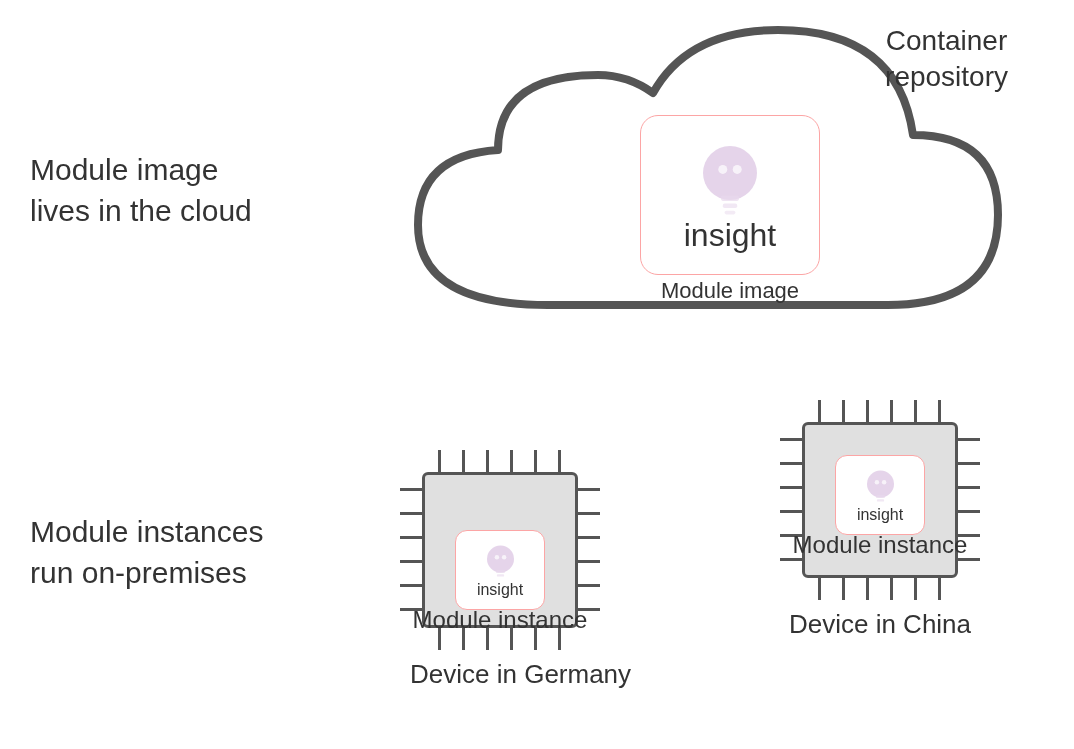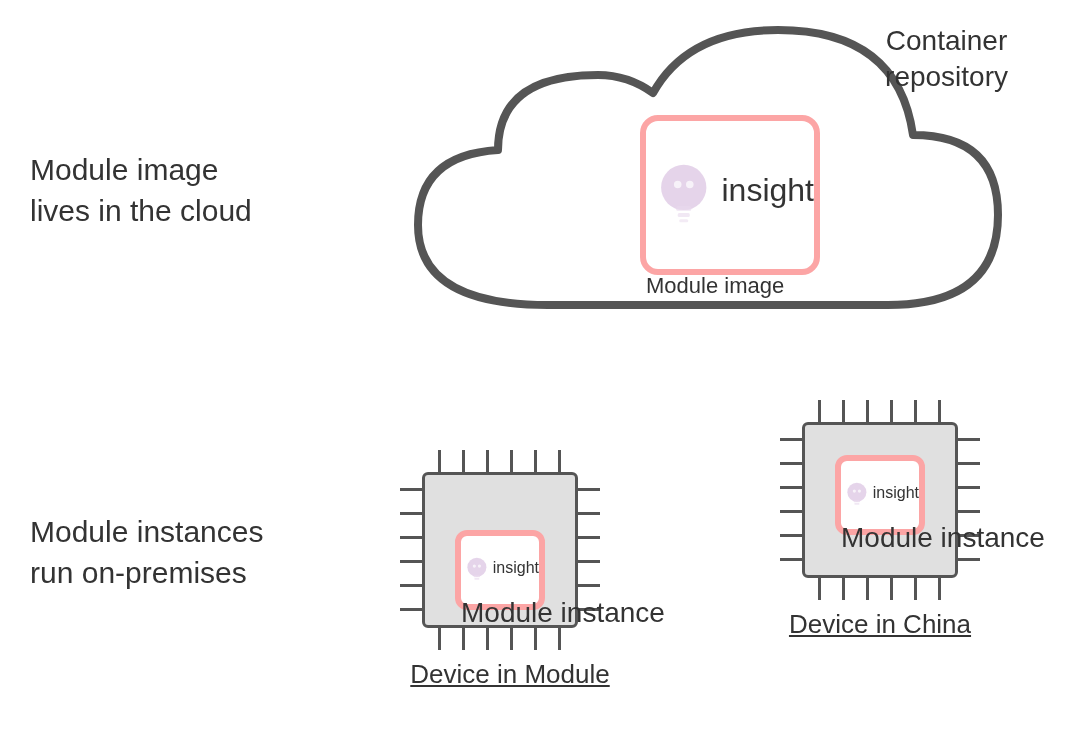--- a/index.html
+++ b/index.html
@@ -42,26 +42,26 @@
       position: absolute;
       top: 10px;
       left: 0;
       width: 620px;
       height: 330px;
     }
 
     .module-card {
       position: absolute;
       background: #ffffff;
-      border: 6px solid #fca5a5;
+      border: 1px solid #fca5a5;
       border-radius: 18px;
       display: flex;
-      flex-direction: row;
+      flex-direction: column;
       align-items: center;
-      justify-content: flex-start;
+      justify-content: center;
     }
     .module-card.large {
       top: 115px;
       left: 640px;
       width: 180px;
       height: 160px;
     }
     .module-card.small {
       width: 90px;
       height: 80px;
@@ -78,21 +78,21 @@
     }
     .card-sublabel {
       position: absolute;
       bottom: -30px;
       font-size: 22px;
       color: #333;
       white-space: nowrap;
       font-weight: 300;
     }
     .small .card-label { font-size: 16px; margin-top: -5px; }
-    .small .card-sublabel { font-size: 28px; bottom: -25px; }
+    .small .card-sublabel { font-size: 24px; bottom: -25px; }
 
     .chip-container {
       position: absolute;
     }
     .chip-1 { top: 450px; left: 400px; }
     .chip-2 { top: 400px; left: 780px; }
     .chip {
       position: relative;
       width: 200px;
       height: 200px;
@@ -121,21 +121,20 @@
 
     .chip-caption {
       position: absolute;
       bottom: -40px;
       width: 100%;
       text-align: center;
       font-size: 26px;
       color: #333;
       font-weight: 300;
       white-space: nowrap;
-      text-decoration: underline;
     }
     .chip-1 .chip-caption { left: 10px; }
     .chip-2 .chip-caption { left: 0; }
     .chip-1 .module-card.small { top: 80px; left: 55px; }
     .chip-2 .module-card.small { top: 55px; left: 55px; }
   </style>
 </head>
 <body>
 
 <div class="left-label label-top">Module image<br>lives in the cloud</div>
@@ -202,21 +201,21 @@
         <circle cx="50" cy="40" r="30" fill="#d4b8dc" opacity="0.6"></circle>
         <circle cx="42" cy="36" r="5" fill="#fff" opacity="0.7"></circle>
         <circle cx="58" cy="36" r="5" fill="#fff" opacity="0.7"></circle>
         <rect x="40" y="65" width="20" height="6" rx="2" fill="#e8d8ec" opacity="0.7"></rect>
         <rect x="42" y="74" width="16" height="5" rx="2" fill="#e8d8ec" opacity="0.6"></rect>
       </svg>
       <div class="card-label">insight</div>
       <div class="card-sublabel">Module instance</div>
     </div>
   </div>
-  <div class="chip-caption">Device in Module</div>
+  <div class="chip-caption">Device in Germany</div>
 </div>
 
 <div class="chip-container chip-2">
   <div class="chip">
     <div class="chip-body"></div>
     <div class="pin v top" style="left:38px"></div>
       <div class="pin v top" style="left:62px"></div>
       <div class="pin v top" style="left:86px"></div>
       <div class="pin v top" style="left:110px"></div>
       <div class="pin v top" style="left:134px"></div>

